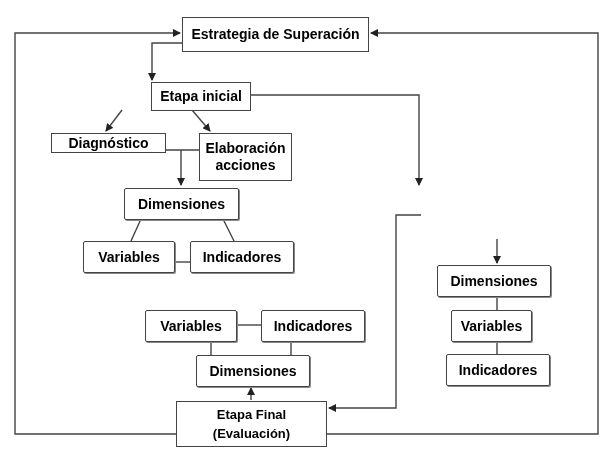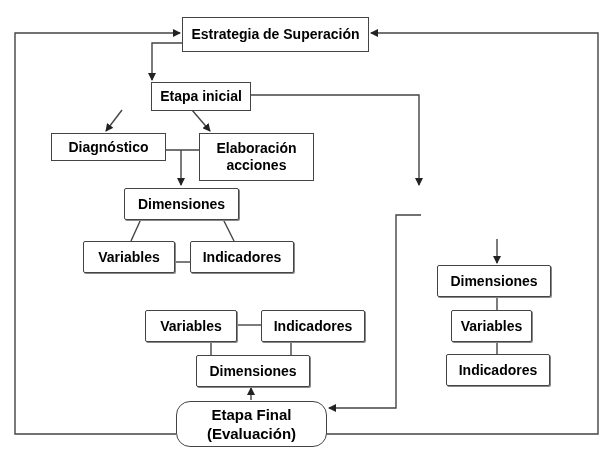--- a/index.html
+++ b/index.html
@@ -5,21 +5,21 @@
   html, body { margin: 0; padding: 0; background: #ffffff; }
   body { width: 608px; height: 456px; overflow: hidden; font-family: "Liberation Sans", sans-serif; }
   #stage { position: relative; width: 608px; height: 456px; }
   svg { position: absolute; left: 0; top: 0; }
   .node { position: absolute; box-sizing: border-box; display: flex; align-items: center; justify-content: center;
           text-align: center; background: #ffffff; color: #000000; font-family: "Liberation Sans", sans-serif;
           font-weight: bold; font-size: 14px; line-height: 17px; border: 1.5px solid #444; }
   .rect { border-radius: 0; }
   .round { border-radius: 2px; box-shadow: 1px 1px 0 #888; }
   .lbl { white-space: pre-line; }
-  .big { font-size: 15px; line-height: 19px; border-radius: 14px; }
+  .big { font-size: 13px; line-height: 19px; }
 </style>
 </head>
 <body>
 
 <div id="stage">
   <svg width="608" height="456" viewBox="0 0 608 456">
     <defs>
       <marker id="ah" markerWidth="8" markerHeight="8" refX="7" refY="4" orient="auto" markerUnits="userSpaceOnUse">
         <path d="M0,0 L8,4 L0,8 z" fill="#222"></path>
       </marker>
@@ -56,24 +56,24 @@
       <line x1="236" y1="325" x2="261" y2="325"></line>
     </g>
   </svg>
 
   <div class="node rect" style="left:182px;top:17px;width:187px;height:35px;">
     <span class="lbl">Estrategia de Superación</span>
   </div>
   <div class="node rect" style="left:105px;top:82px;width:100px;height:29px;margin-left:46px;">
     <span class="lbl">Etapa inicial</span>
   </div>
-  <div class="node rect" style="left:51px;top:133px;width:115px;height:28px;">
+  <div class="node rect" style="left:51px;top:133px;width:115px;height:20px;">
     <span class="lbl">Diagnóstico</span>
   </div>
-  <div class="node rect" style="left:199px;top:133px;width:115px;height:48px;">
+  <div class="node rect" style="left:199px;top:133px;width:93px;height:48px;">
     <span class="lbl">Elaboración
 acciones</span>
   </div>
   <div class="node round" style="left:124px;top:188px;width:115px;height:32px;">
     <span class="lbl">Dimensiones</span>
   </div>
   <div class="node round" style="left:83px;top:241px;width:92px;height:32px;">
     <span class="lbl">Variables</span>
   </div>
   <div class="node round" style="left:190px;top:241px;width:104px;height:32px;">

